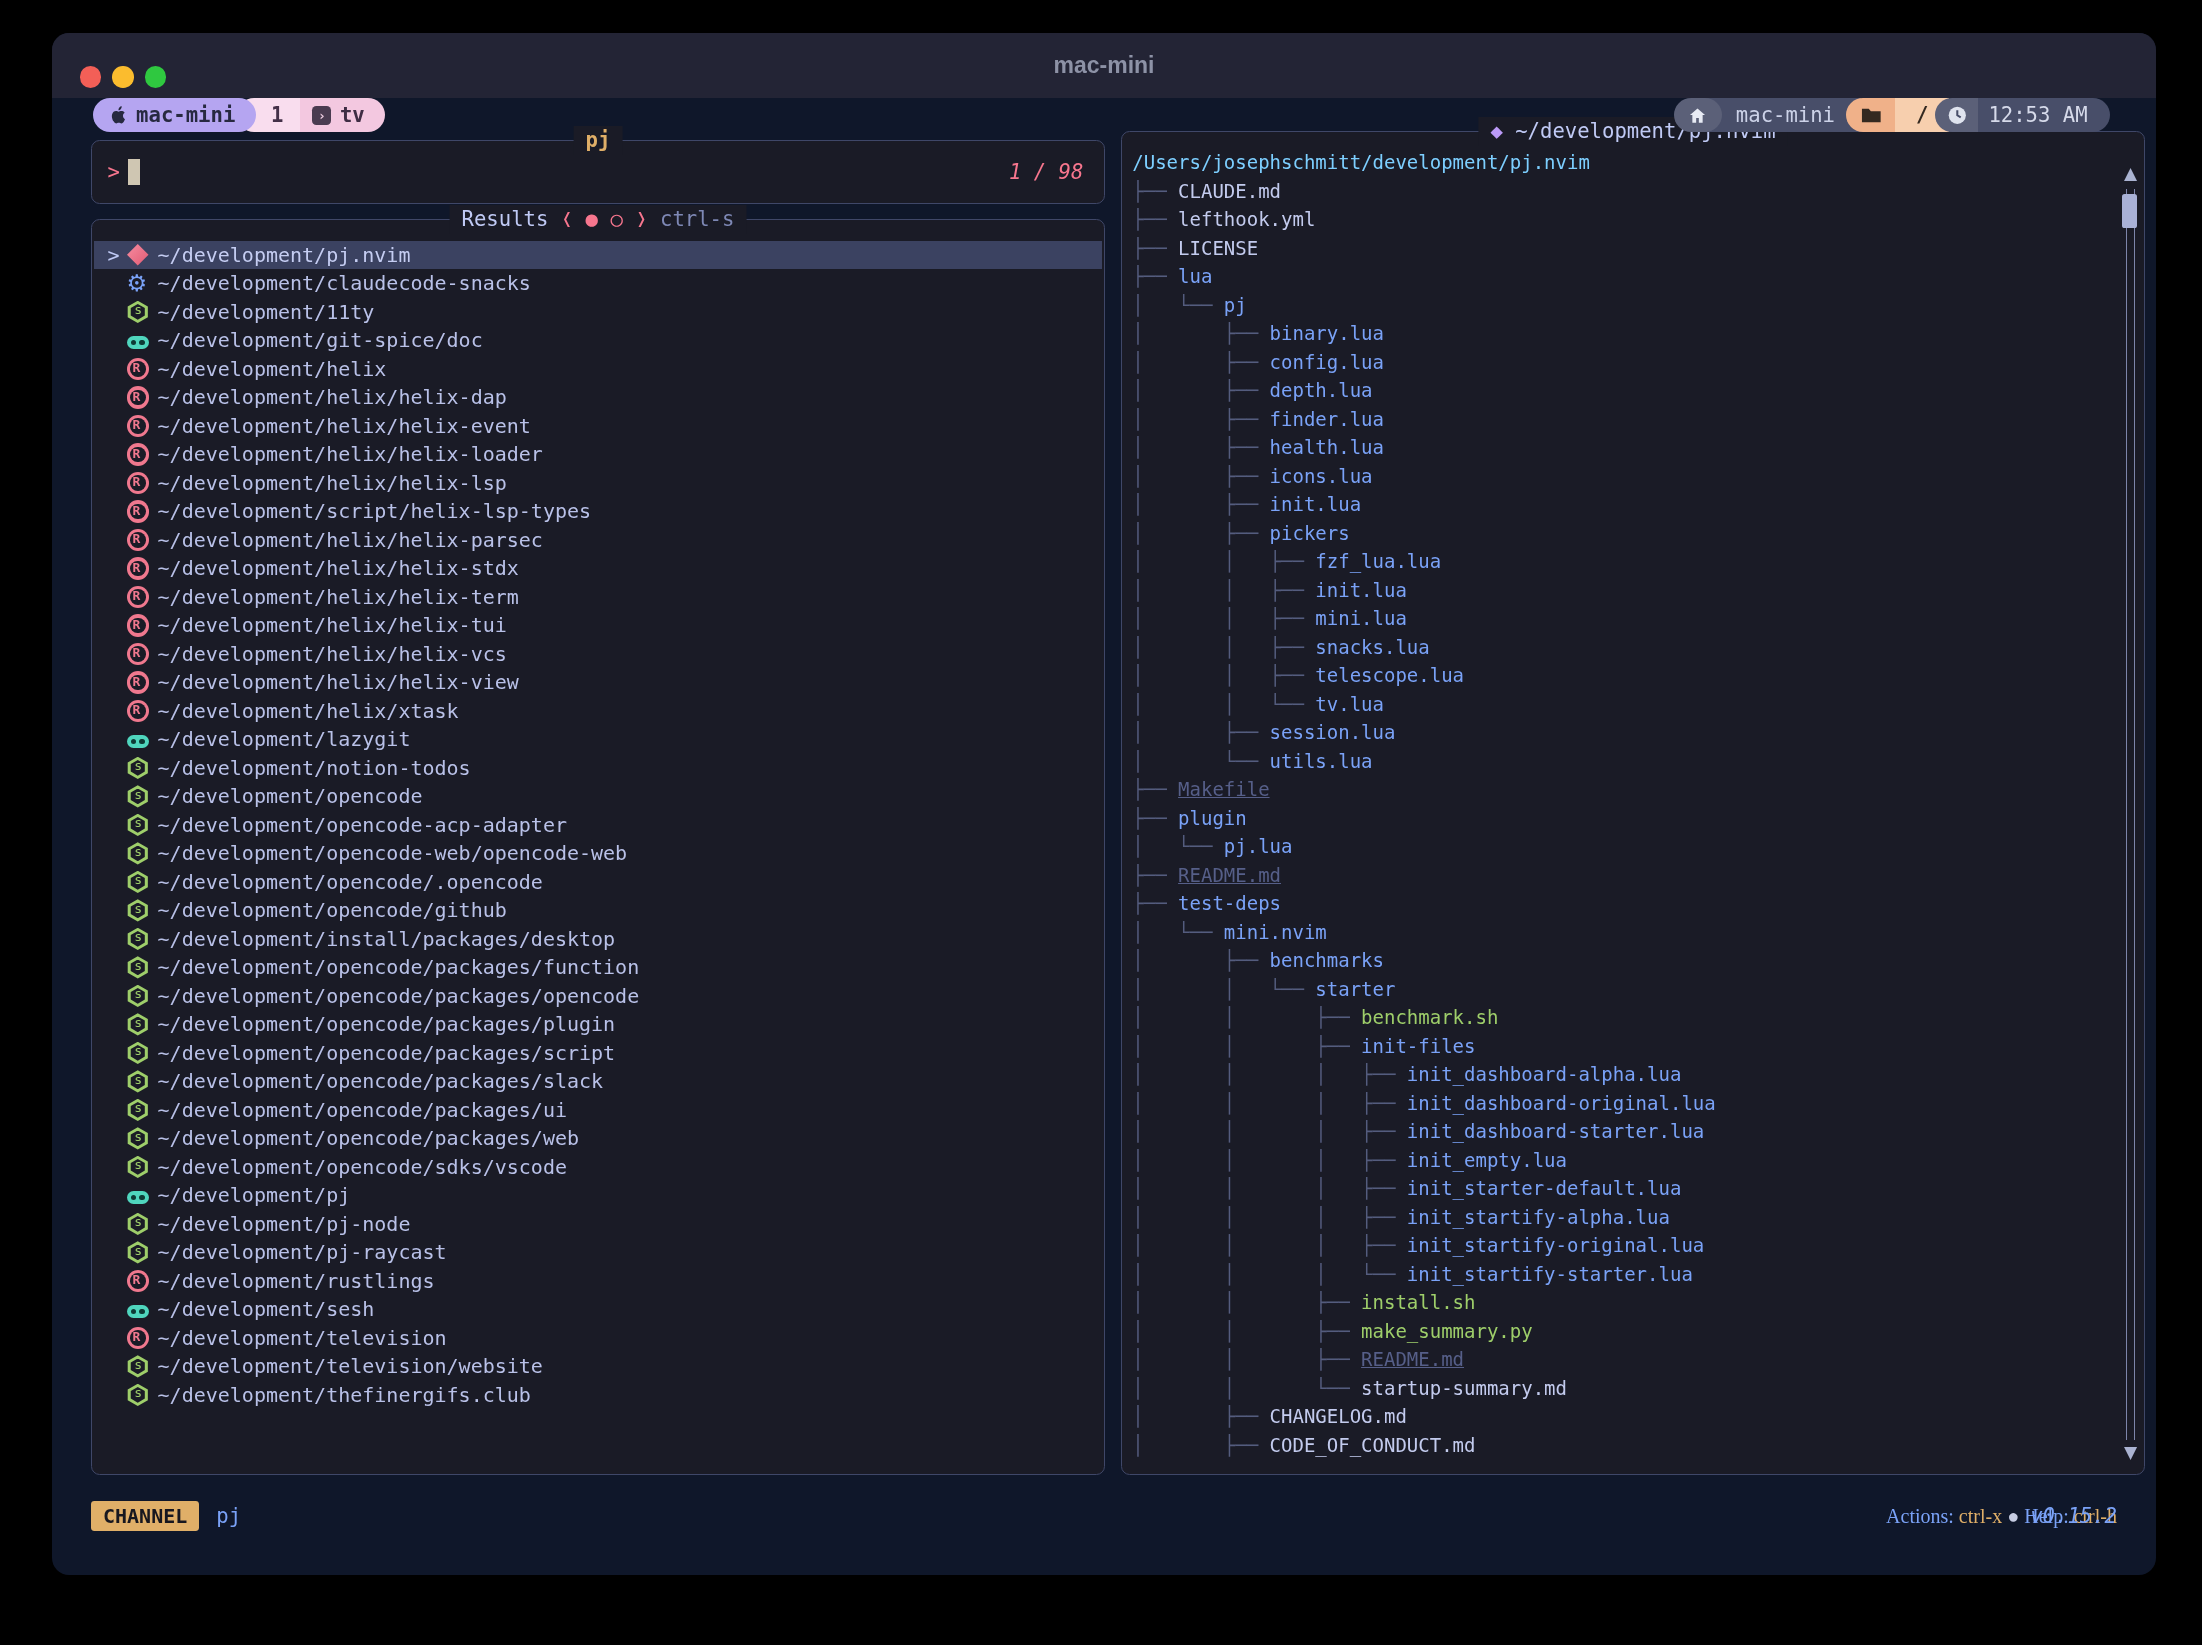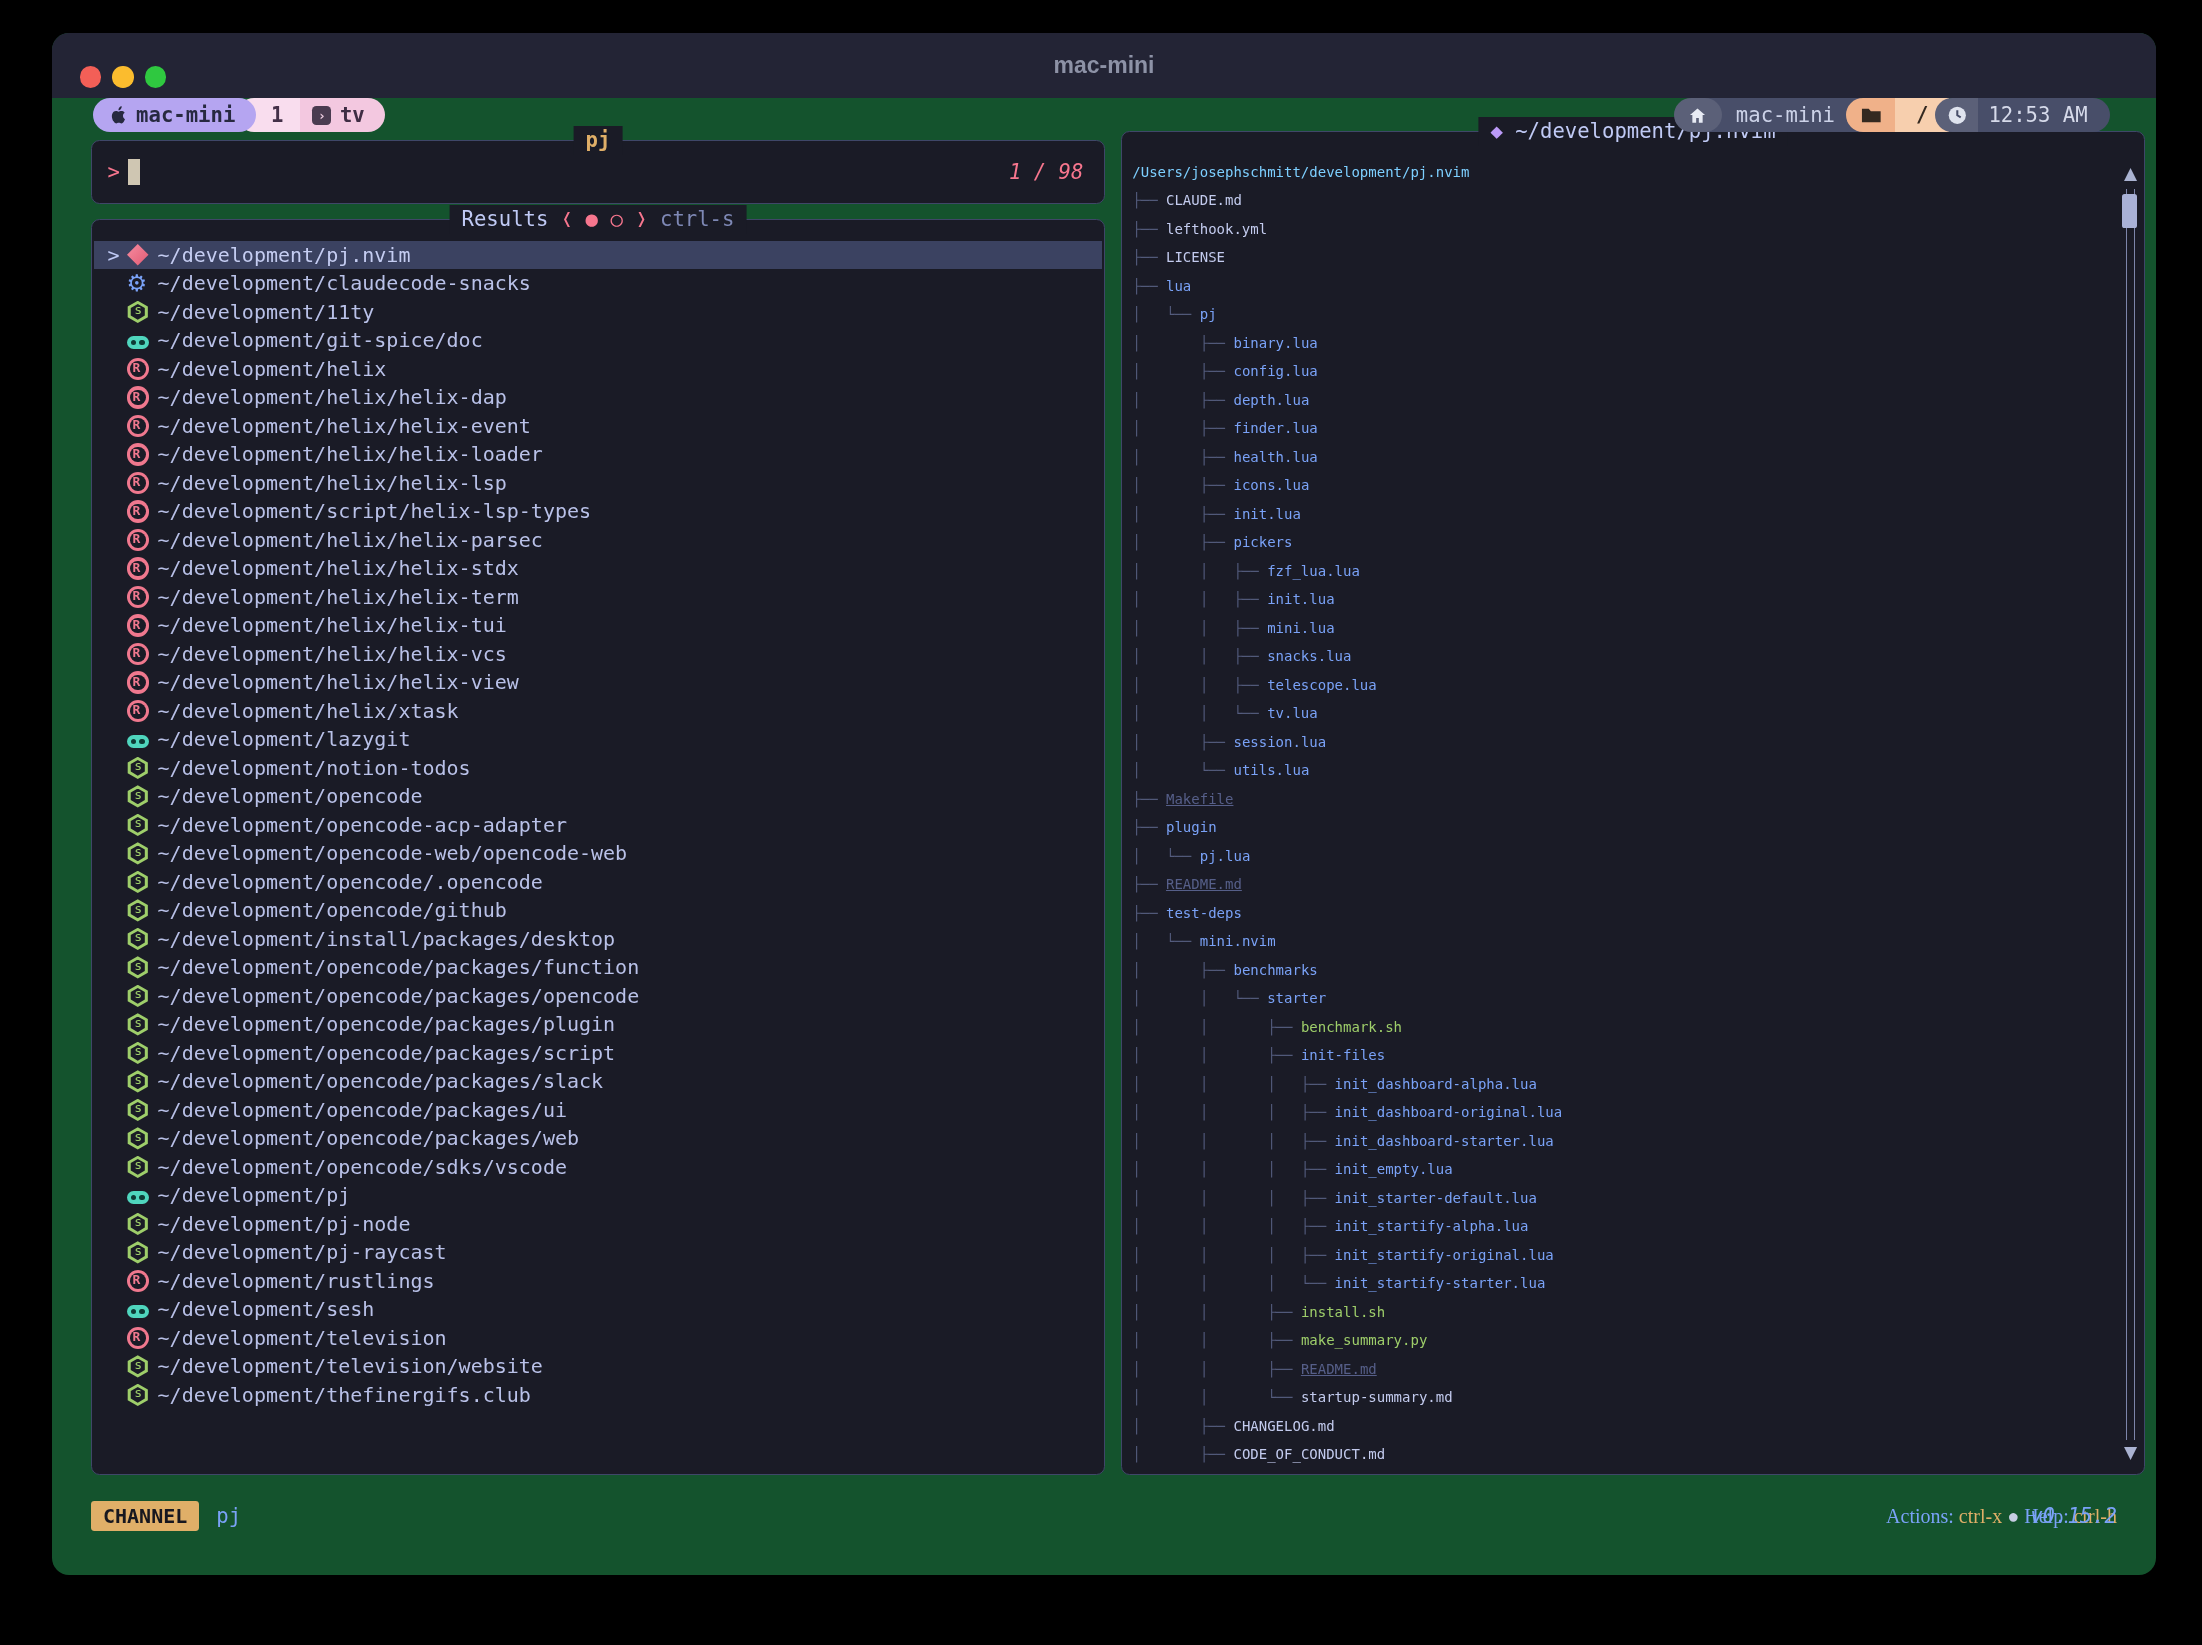--- a/index.html
+++ b/index.html
@@ -1,20 +1,20 @@
 <!DOCTYPE html>
 <html style="font-size:13.8px"><head>
 <meta charset="utf-8">
 <style>
   html,body{margin:0;padding:0;background:#000;}
   #screen{position:relative;width:2203px;height:1645px;background:#000;overflow:hidden;
           font-family:"DejaVu Sans Mono",monospace;}
   
   #window{position:absolute;left:52px;top:33px;width:2104px;height:1542px;
-          background:#14532d;border-radius:17px;box-shadow:0 20.6px 60px rgba(0,0,0,.65);}
+          background:#0f172a;border-radius:17px;box-shadow:0 20.6px 60px rgba(0,0,0,.65);}
   .titlebar{position:absolute;top:0;left:0;right:0;height:65px;background:#232435;
             border-radius:17px 17px 0 0;}
   .lights{position:absolute;left:27.5px;top:33px;display:flex;gap:11.2px;}
   .light{width:21.5px;height:21.5px;border-radius:50%;}
   .light.red{background:#f35f57;}
   .light.yellow{background:#fbbc2e;}
   .light.green{background:#2fc840;}
   .win-title{position:absolute;left:0;right:0;top:0;height:65px;line-height:65px;text-align:center;
              font-family:"Liberation Sans",sans-serif;font-weight:bold;font-size:23px;color:#8d92a6;}
   
@@ -73,21 +73,21 @@
   .fi-node::before{content:"s";position:absolute;z-index:2;left:7.7px;top:1.7px;font-size:13px;color:#9ece6a;}
   .fi-rust{background:#f0788e;border-radius:50%;}
   .fi-rust::after{content:"";position:absolute;inset:3.4px;border-radius:50%;background:#1a1b26;}
   .fi-rust::before{content:"R";position:absolute;z-index:2;left:6px;top:2.6px;font-weight:bold;
                    font-size:13px;color:#f0788e;}
   .fi-go{background:#4fd6be;height:13.8px;margin-top:4.3px;border-radius:6.9px;}
   .fi-go::before{content:"";position:absolute;left:4.3px;top:4.3px;width:5.2px;height:5.2px;border-radius:50%;background:#0e3b36;}
   .fi-go::after{content:"";position:absolute;right:4.3px;top:4.3px;width:5.2px;height:5.2px;border-radius:50%;background:#0e3b36;}
   
   .tree{position:absolute;inset:1.7px;top:19px;left:10.3px;right:22.4px;overflow:hidden;}
-  .trow{height:28.5px;display:flex;align-items:flex-end;font-size:14px;white-space:pre;}
+  .trow{height:28.5px;display:flex;align-items:flex-start;font-size:19px;white-space:pre;}
   .tpre{color:#545c7e;}
   .t-path{color:#7dcfff;}
   .t-dir,.t-lua{color:#7aa2f7;}
   .t-file{color:#c3cbee;}
   .t-special{color:#565f89;text-decoration:underline;}
   .t-sh{color:#9ece6a;}
   
   .sb-up{position:absolute;right:6.9px;top:31px;color:#aab3d2;font-size:17px;font-family:"DejaVu Sans",sans-serif;}
   .sb-down{position:absolute;right:6.9px;bottom:12px;color:#aab3d2;font-size:17px;font-family:"DejaVu Sans",sans-serif;}
   .sb-track{position:absolute;right:9.5px;top:57px;bottom:34px;width:6.9px;

